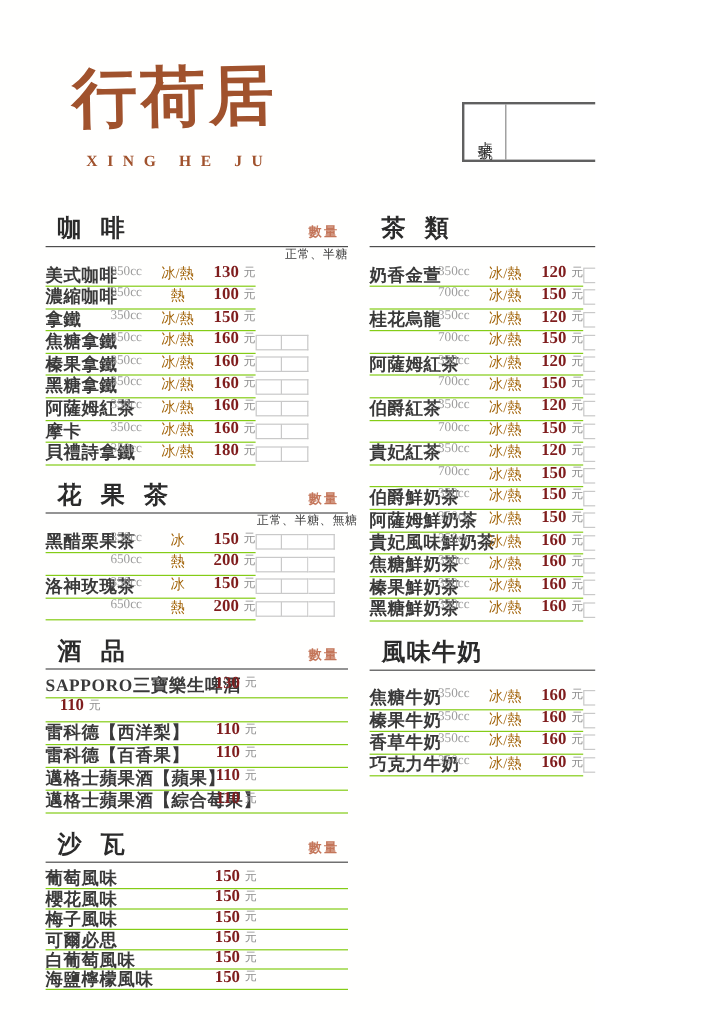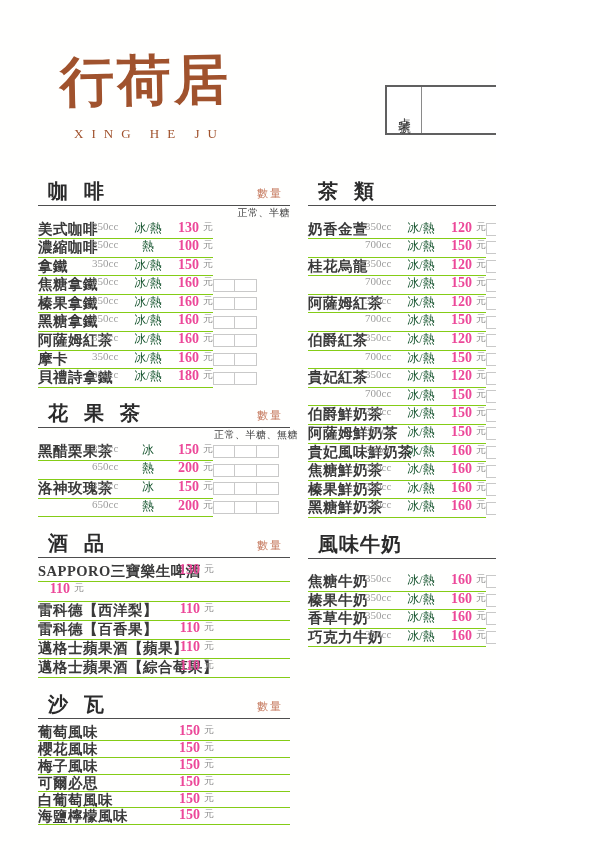--- a/index.html
+++ b/index.html
@@ -3,60 +3,60 @@
 <meta charset="utf-8">
 <style>
   html,body{margin:0;padding:0;background:#ffffff;}
   .page{position:relative;width:496px;height:850px;background:#fffffe;
         font-family:"Liberation Serif","DejaVu Serif",serif;color:#2f2f2f;overflow:hidden;}
 
   
   .logo{position:absolute;left:38px;top:48px;width:215px;text-align:center;}
   .logo-zh{font-size:54px;font-weight:bold;color:#A0522D;line-height:1.25;letter-spacing:3px;
            transform:rotate(-1deg);}
-  .logo-en{font-size:13px;font-weight:normal;color:#A0522D;letter-spacing:8px;margin-top:10px;text-indent:8px;}
+  .logo-en{font-size:13px;font-weight:bold;color:#A0522D;letter-spacing:8px;margin-top:10px;text-indent:8px;}
 
   
   .table-box{position:absolute;left:385px;top:85px;width:174px;height:46px;
              border:2px solid #606060;display:flex;background:#fff;}
   .table-label{width:34px;border-right:1.5px solid #8a8a8a;display:flex;align-items:center;justify-content:center;}
   .table-label span{writing-mode:vertical-rl;text-orientation:upright;font-size:13px;color:#333;letter-spacing:3px;}
   .table-input{flex:1;}
 
   
   .col{position:absolute;top:168px;}
   .col-left{left:38px;width:252px;}
   .col-right{left:308px;width:288px;}
   .menu-section + .menu-section{margin-top:13px;}
 
   .sec-head{position:relative;height:26px;}
   .sec-title{margin:10px;font-size:20px;font-weight:bold;color:#2b2b2b;line-height:26px;
              letter-spacing:1px;word-spacing:9px;white-space:nowrap;}
-  .qty-label{position:absolute;left:179px;bottom:3px;font-size:11px;font-weight:normal;
+  .qty-label{position:absolute;left:179px;bottom:3px;font-size:11px;font-weight:bold;
              color:#C4765A;letter-spacing:2px;white-space:nowrap;padding-left:40px;}
   .col-right .qty-label{left:178px;}
   .sec-line{border-top:1.5px solid #4e4e4e;margin-top:1px;}
   .sub-label{font-size:10px;color:#3c3c3c;height:13px;line-height:13px;margin-left:176px;
              letter-spacing:0.5px;white-space:nowrap;margin-bottom:1px;text-align:right;}
   .col-right .sub-label{margin-left:178px;}
   .rows.pad{margin-top:5px;}
 
   .row{display:flex;align-items:center;height:18.6px;}
   .tall .row{height:19.2px;}
   .compact .row{height:16.8px;}
   .row-main{flex:1;min-width:0;display:flex;align-items:flex-start;height:100%;
             border-bottom:1px solid #84cc16;}
   .no-extras .row-main{padding-right:76px;}
   .box-area{flex:none;width:77px;display:flex;align-items:center;}
   .col-right .box-area{width:110px;}
   .name{flex:1;min-width:0;font-size:14.5px;font-weight:bold;color:#3a3a3a;
         white-space:nowrap;letter-spacing:0.5px;overflow:visible;}
   .size{flex:none;width:37px;font-size:11px;color:#9d9d9d;}
-  .temp{flex:none;width:38px;font-size:12px;color:#14532d;text-align:center;}
-  .price{flex:none;width:32px;font-size:14px;font-weight:bold;color:#ec4899;text-align:right;}
+  .temp{flex:none;width:38px;font-size:12px;color:#a16207;text-align:center;}
+  .price{flex:none;width:32px;font-size:14px;font-weight:bold;color:#7f1d1d;text-align:right;}
   .yuan{flex:none;width:14px;font-size:10px;color:#8e8e8e;text-align:right;}
   .cells{display:flex;height:13px;}
   .cell{width:22px;border:1px solid #c9c9c9;background:#fff;box-sizing:border-box;}
   .cell + .cell{border-left:none;}
 </style>
 </head>
 <body>
 
 <div class="page">
   <div class="logo">

